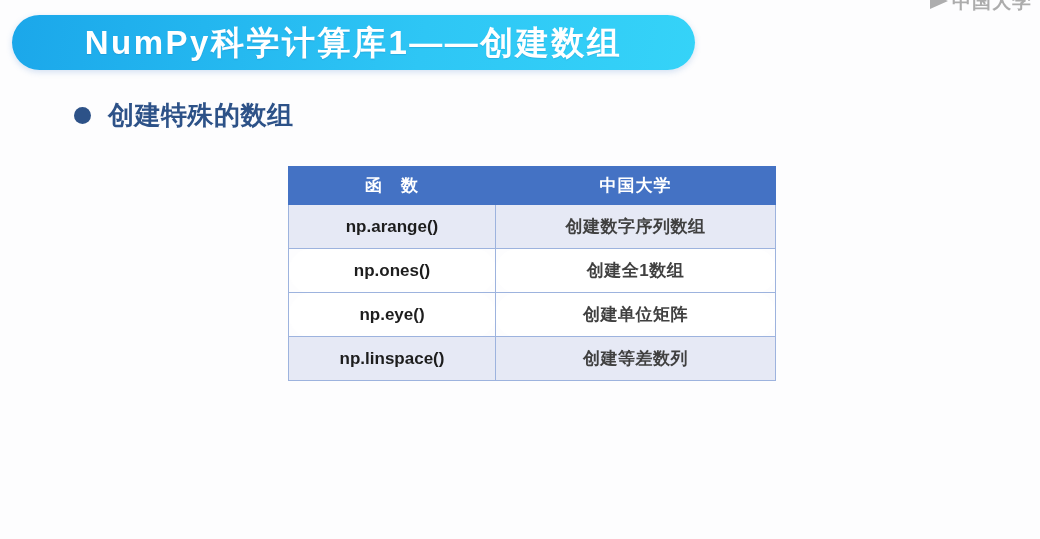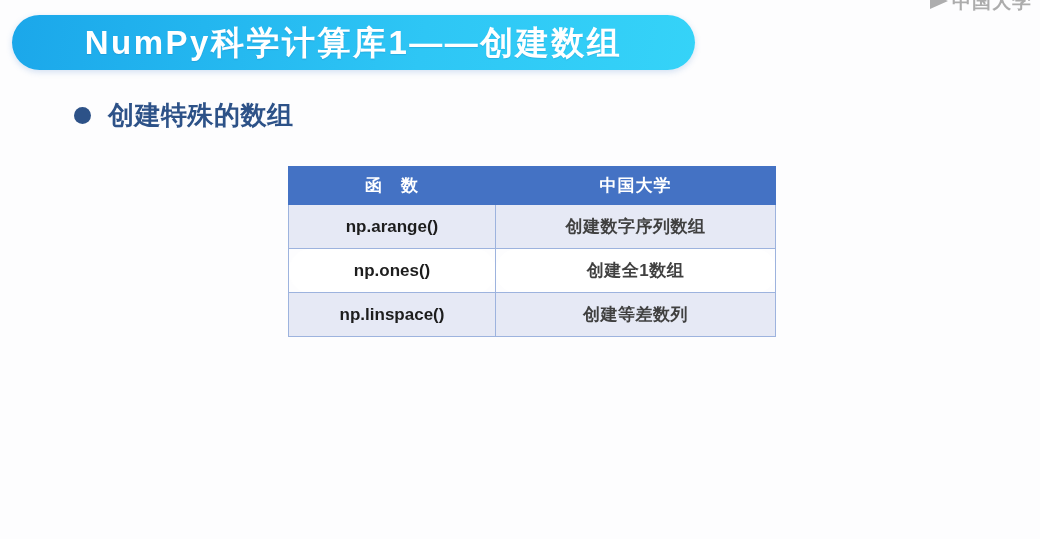--- a/index.html
+++ b/index.html
@@ -166,18 +166,22 @@
   </thead>
   <tbody>
     <tr class="row-alt">
       <td class="cell-func">np.arange()</td>
       <td class="cell-desc">创建数字序列数组</td>
     </tr>
     <tr class="row-plain">
       <td class="cell-func">np.ones()</td>
       <td class="cell-desc">创建全1数组</td>
     </tr>
+    <tr class="row-plain">
+      <td class="cell-func">np.eye()</td>
+      <td class="cell-desc">创建单位矩阵</td>
+    </tr>
     <tr class="row-alt">
       <td class="cell-func">np.linspace()</td>
       <td class="cell-desc">创建等差数列</td>
     </tr>
   </tbody>
 </table>
 
 </body></html>

